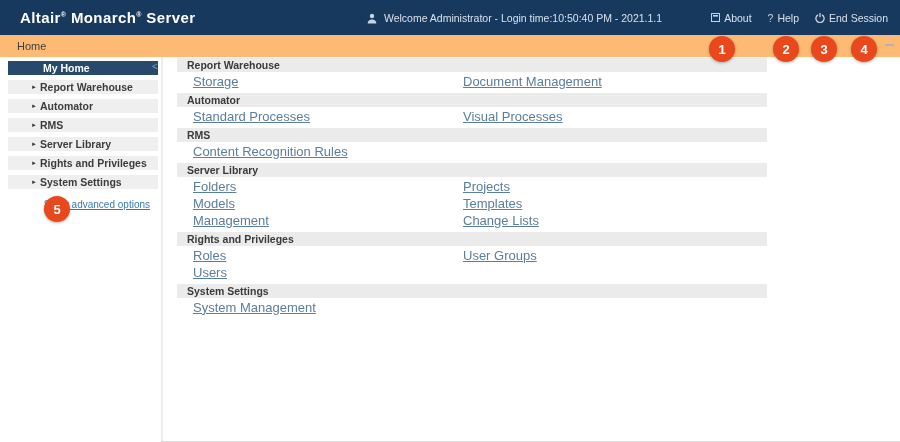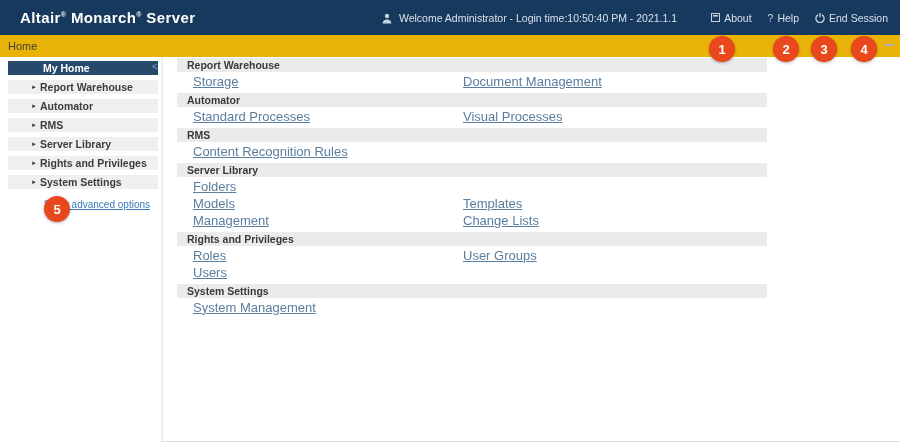--- a/index.html
+++ b/index.html
@@ -15,27 +15,27 @@
   .app{position:relative;width:900px;height:442px;background:#fff;overflow:hidden;
        font-family:"Liberation Sans",sans-serif;}
 
   
   .topbar{position:absolute;top:0;left:0;width:900px;height:35px;background:var(--header-bg);
           display:flex;align-items:center;justify-content:space-between;
           padding:0 12px 0 20px;box-sizing:border-box;}
   .logo{color:#fff;font-size:15px;font-weight:bold;letter-spacing:.4px;white-space:nowrap;}
   .logo sup{font-size:7px;vertical-align:super;}
   .topbar-right{display:flex;align-items:center;color:#D7E1EB;font-size:10.5px;white-space:nowrap;}
-  .welcome{display:flex;align-items:flex-end;gap:7px;margin-right:18px;}
+  .welcome{display:flex;align-items:flex-end;gap:7px;margin-right:33px;}
   .menu-item{display:flex;align-items:center;gap:4px;margin-left:16px;cursor:pointer;}
   .qmark{font-size:10.5px;color:#C7D3DF;}
 
   
-  .breadcrumb-bar{position:absolute;top:35px;left:0;width:900px;height:22px;background:#eab308;
-                  display:flex;align-items:center;padding-left:8px;box-sizing:border-box;}
+  .breadcrumb-bar{position:absolute;top:35px;left:0;width:900px;height:22px;background:#fdba74;
+                  display:flex;align-items:center;padding-left:17px;box-sizing:border-box;}
   .breadcrumb-bar span{font-size:11px;color:#3F3F3F;}
 
   
   .sidebar{position:absolute;top:57px;left:0;width:166px;padding-top:4px;box-sizing:border-box;}
   .side-item{margin:0 8px 5px 8px;height:14px;background:var(--item-bg);
              display:flex;align-items:center;padding-left:20px;cursor:pointer;}
   .side-item .arrow{width:12px;font-size:7px;color:#333;line-height:14px;text-align:center;}
   .side-item .lbl{font-size:10.5px;font-weight:bold;color:#3C3C3C;}
   .side-item.selected{background:var(--selected-bg);}
   .side-item.selected .lbl{color:#fff;margin-left:15px;}
@@ -198,20 +198,23 @@
 </div>
   </section>
 
   <section class="section">
     <div class="section-bar">Server Library</div>
     <div class="rows">
   <div class="link-row">
     <span class="cell">
       <a class="link">Folders</a>
     </span>
+    <span class="cell cell-right">
+      <a class="link">Projects</a>
+    </span>
   </div>
 
   <div class="link-row">
     <span class="cell">
       <a class="link">Models</a>
     </span>
     <span class="cell cell-right">
       <a class="link">Templates</a>
     </span>
   </div>

